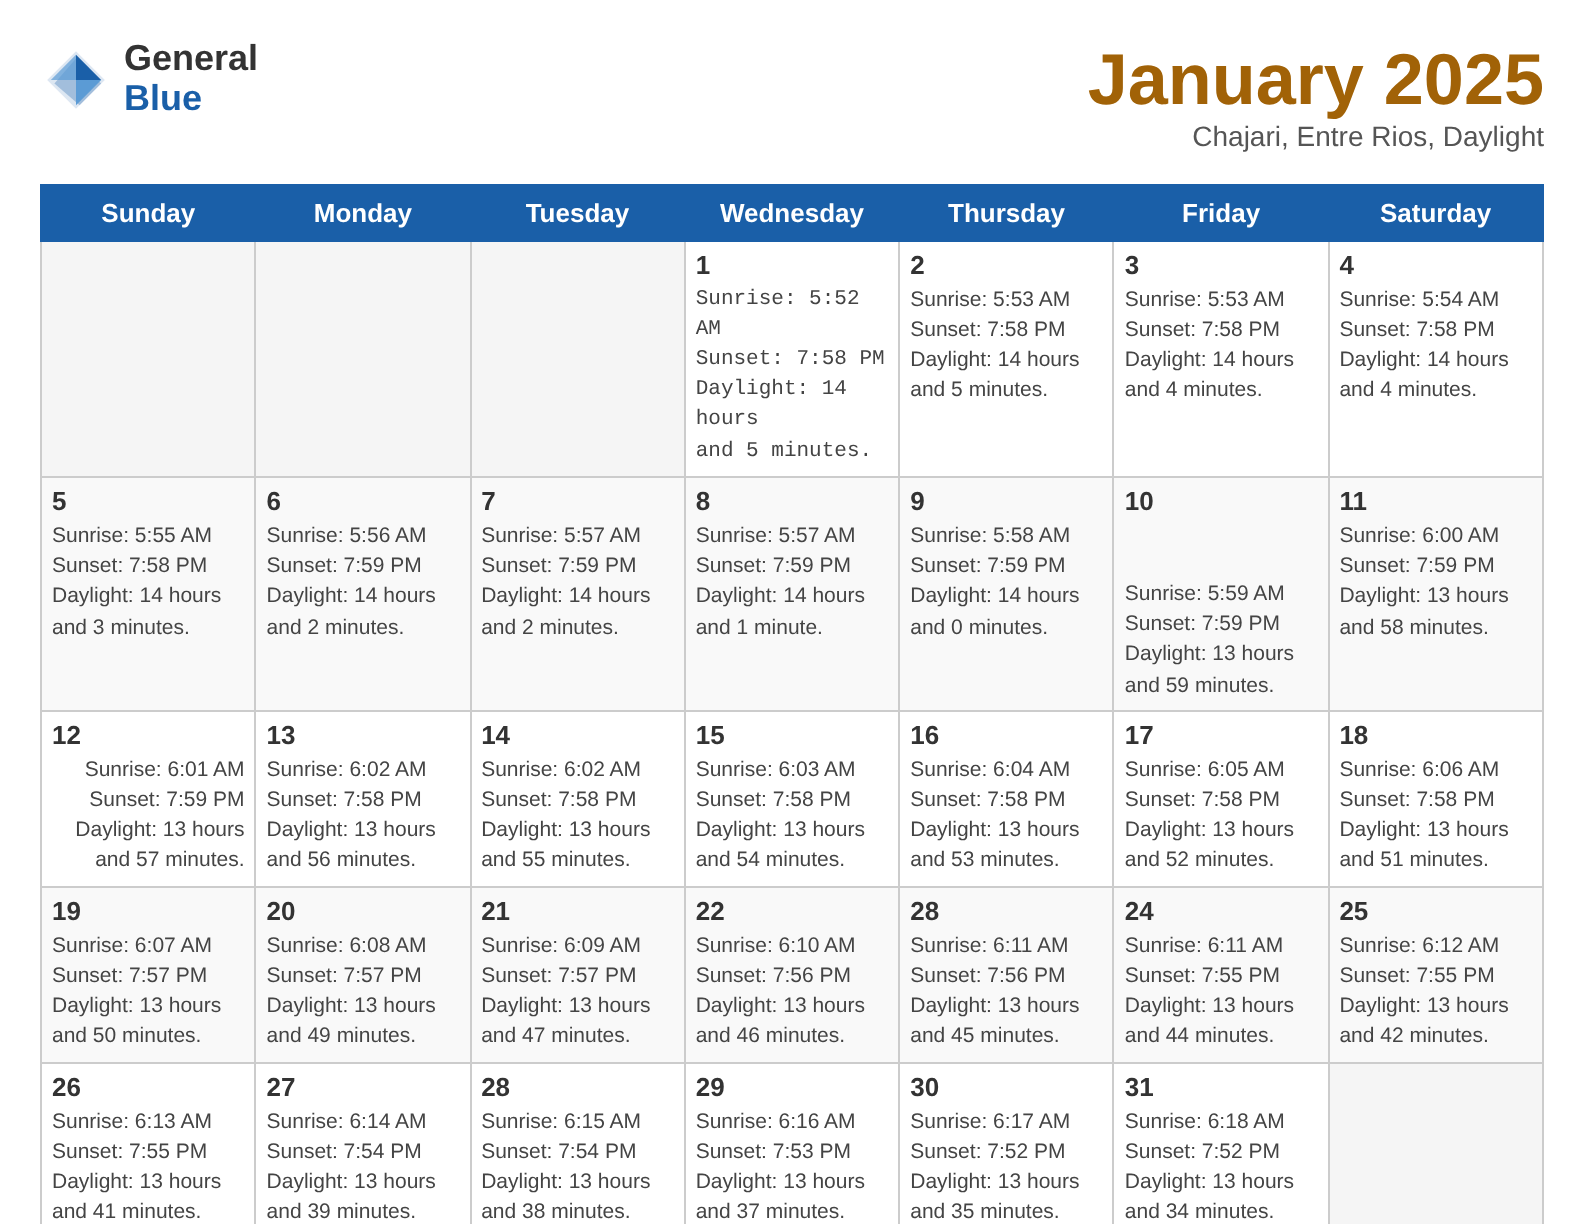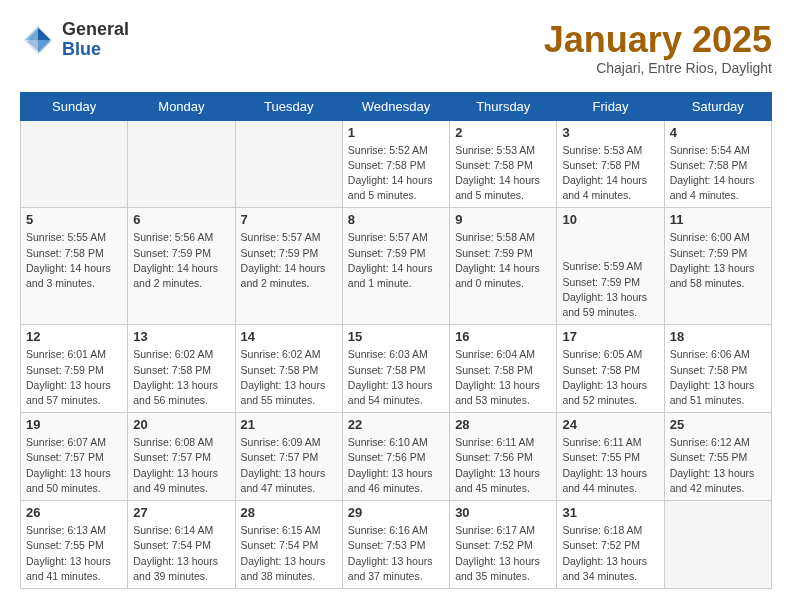--- a/index.html
+++ b/index.html
@@ -49,21 +49,21 @@
       width: 100%;
       border-collapse: collapse;
       font-size: 11px;
     }
     thead tr th {
       background-color: #1a5fa8;
       color: #fff;
       text-align: center;
       padding: 6px 4px;
       font-size: 13px;
-      font-weight: normal;
+      font-weight: bold;
       border: 1px solid #1a5fa8;
     }
     tbody tr td {
       border: 1px solid #ccc;
       vertical-align: top;
       padding: 4px 5px;
       width: 107px;
       min-height: 80px;
       background: #fff;
     }
@@ -123,21 +123,21 @@
         <th>Saturday</th>
       </tr>
   </thead>
   <tbody id="calendar-body">
   <tr>
         <td class="empty-cell"></td>
         <td class="empty-cell"></td>
         <td class="empty-cell"></td>
         <td>
           <div class="day-number">1</div>
-          <div class="day-info" style="white-space: pre-line;">Sunrise: 5:52 AM
+          <div class="day-info" style="white-space: pre-line; font-family: Liberation Mono, monospace;">Sunrise: 5:52 AM
 Sunset: 7:58 PM
 Daylight: 14 hours
 and 5 minutes.</div>
         </td>
         <td>
           <div class="day-number">2</div>
           <div class="day-info" style="white-space: pre-line;">Sunrise: 5:53 AM
 Sunset: 7:58 PM
 Daylight: 14 hours
 and 5 minutes.</div>
@@ -204,21 +204,21 @@
           <div class="day-number">11</div>
           <div class="day-info" style="white-space: pre-line;">Sunrise: 6:00 AM
 Sunset: 7:59 PM
 Daylight: 13 hours
 and 58 minutes.</div>
         </td>
       </tr>
       <tr>
         <td>
           <div class="day-number">12</div>
-          <div class="day-info" style="white-space: pre-line;">Sunrise: 6:01 AM
+          <div class="day-info" style="white-space: pre-line; text-align: right;">Sunrise: 6:01 AM
 Sunset: 7:59 PM
 Daylight: 13 hours
 and 57 minutes.</div>
         </td>
         <td>
           <div class="day-number">13</div>
           <div class="day-info" style="white-space: pre-line;">Sunrise: 6:02 AM
 Sunset: 7:58 PM
 Daylight: 13 hours
 and 56 minutes.</div>

